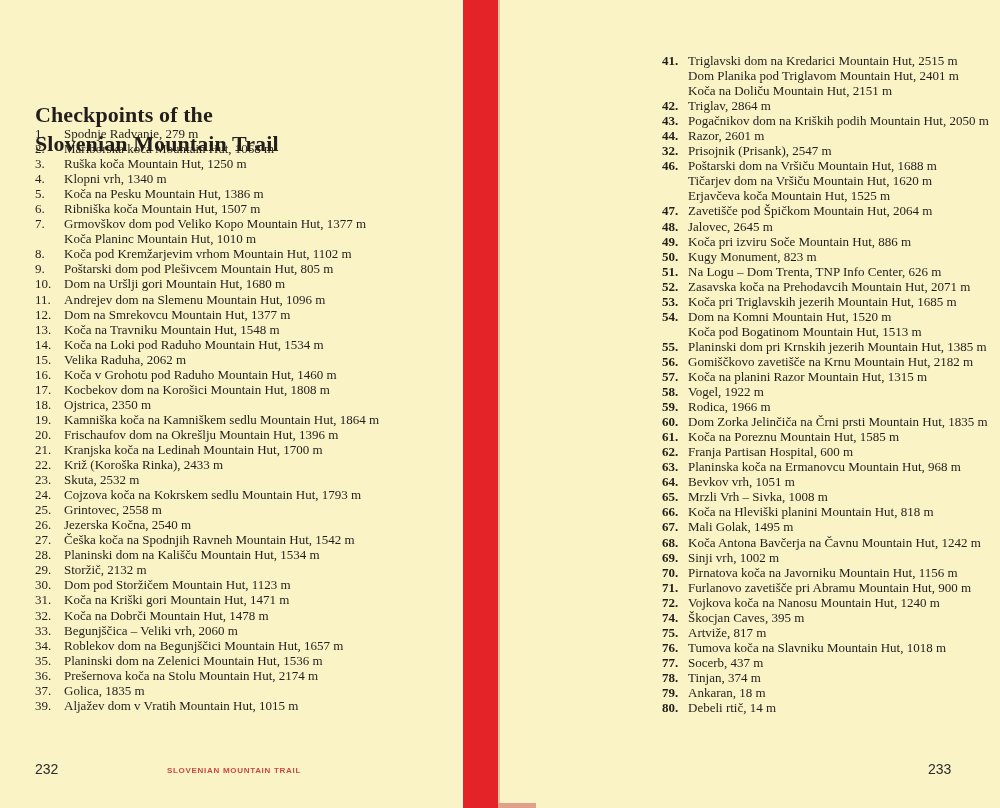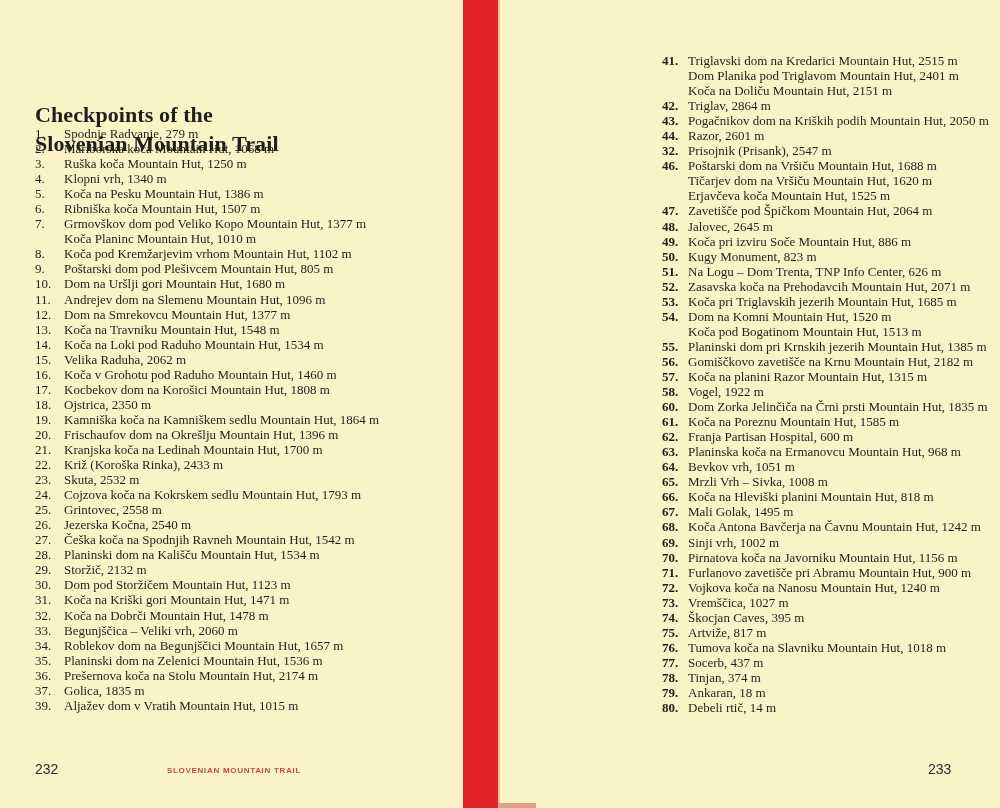--- a/index.html
+++ b/index.html
@@ -467,20 +467,26 @@
       </span>
     </div>
 
     <div class="item">
       <span class="no">58.</span>
       <span class="lines">
         <div class="line">Vogel, 1922 m</div>
       </span>
     </div>
 
+    <div class="item">
+      <span class="no">59.</span>
+      <span class="lines">
+        <div class="line">Rodica, 1966 m</div>
+      </span>
+    </div>
 
     <div class="item">
       <span class="no">60.</span>
       <span class="lines">
         <div class="line">Dom Zorka Jelinčiča na Črni prsti Mountain Hut, 1835 m</div>
       </span>
     </div>
 
     <div class="item">
       <span class="no">61.</span>
@@ -559,26 +565,20 @@
       </span>
     </div>
 
     <div class="item">
       <span class="no">72.</span>
       <span class="lines">
         <div class="line">Vojkova koča na Nanosu Mountain Hut, 1240 m</div>
       </span>
     </div>
 
-    <div class="item">
-      <span class="no">73.</span>
-      <span class="lines">
-        <div class="line">Vremščica, 1027 m</div>
-      </span>
-    </div>
 
     <div class="item">
       <span class="no">74.</span>
       <span class="lines">
         <div class="line">Škocjan Caves, 395 m</div>
       </span>
     </div>
 
     <div class="item">
       <span class="no">75.</span>

